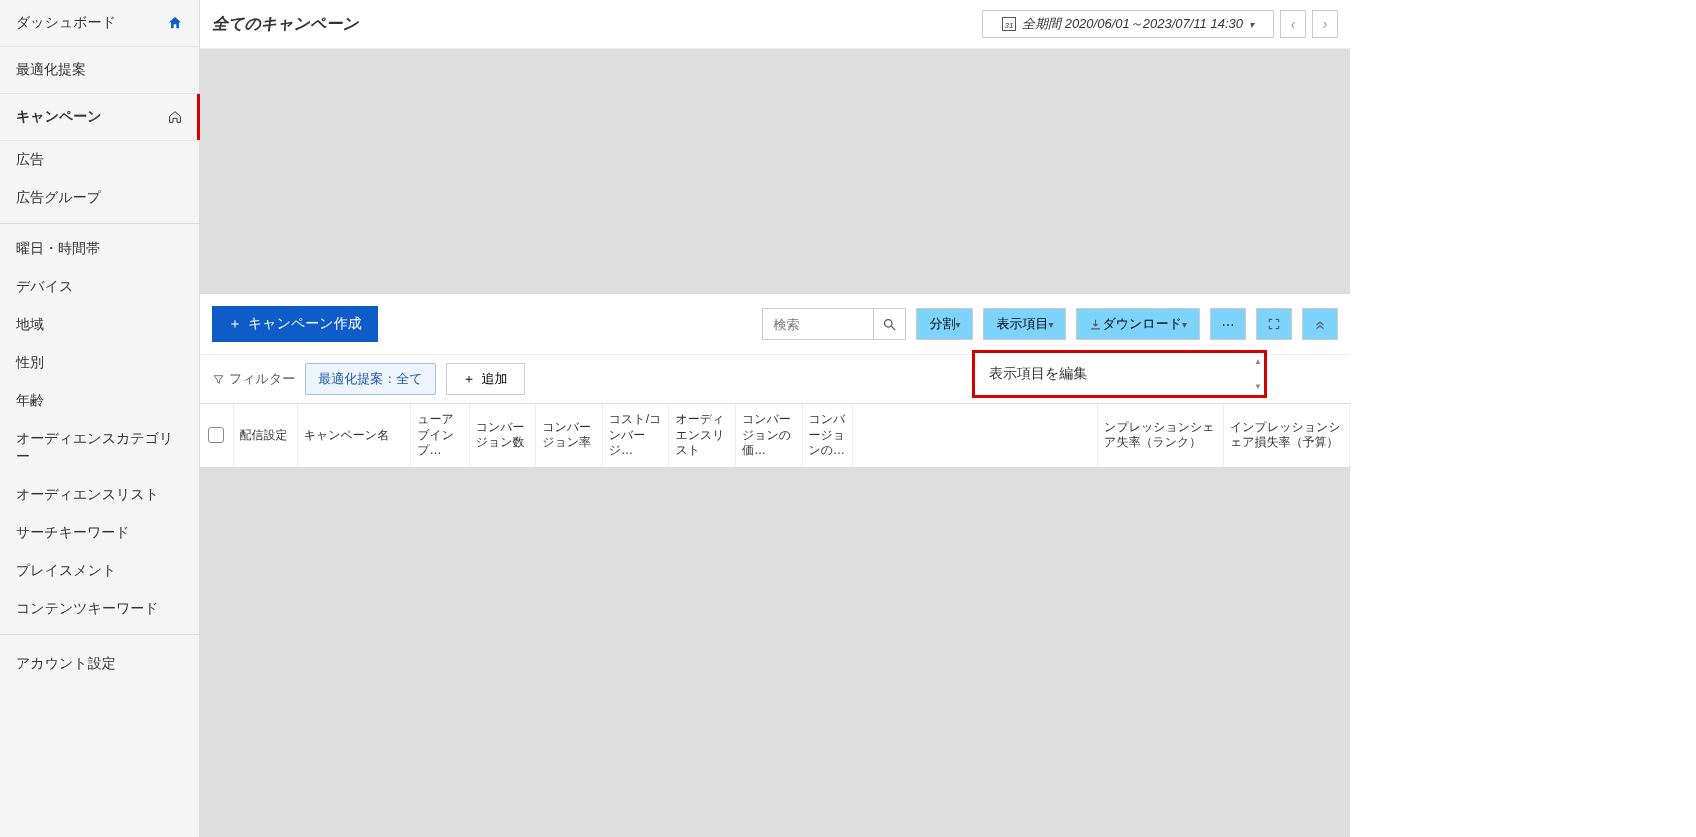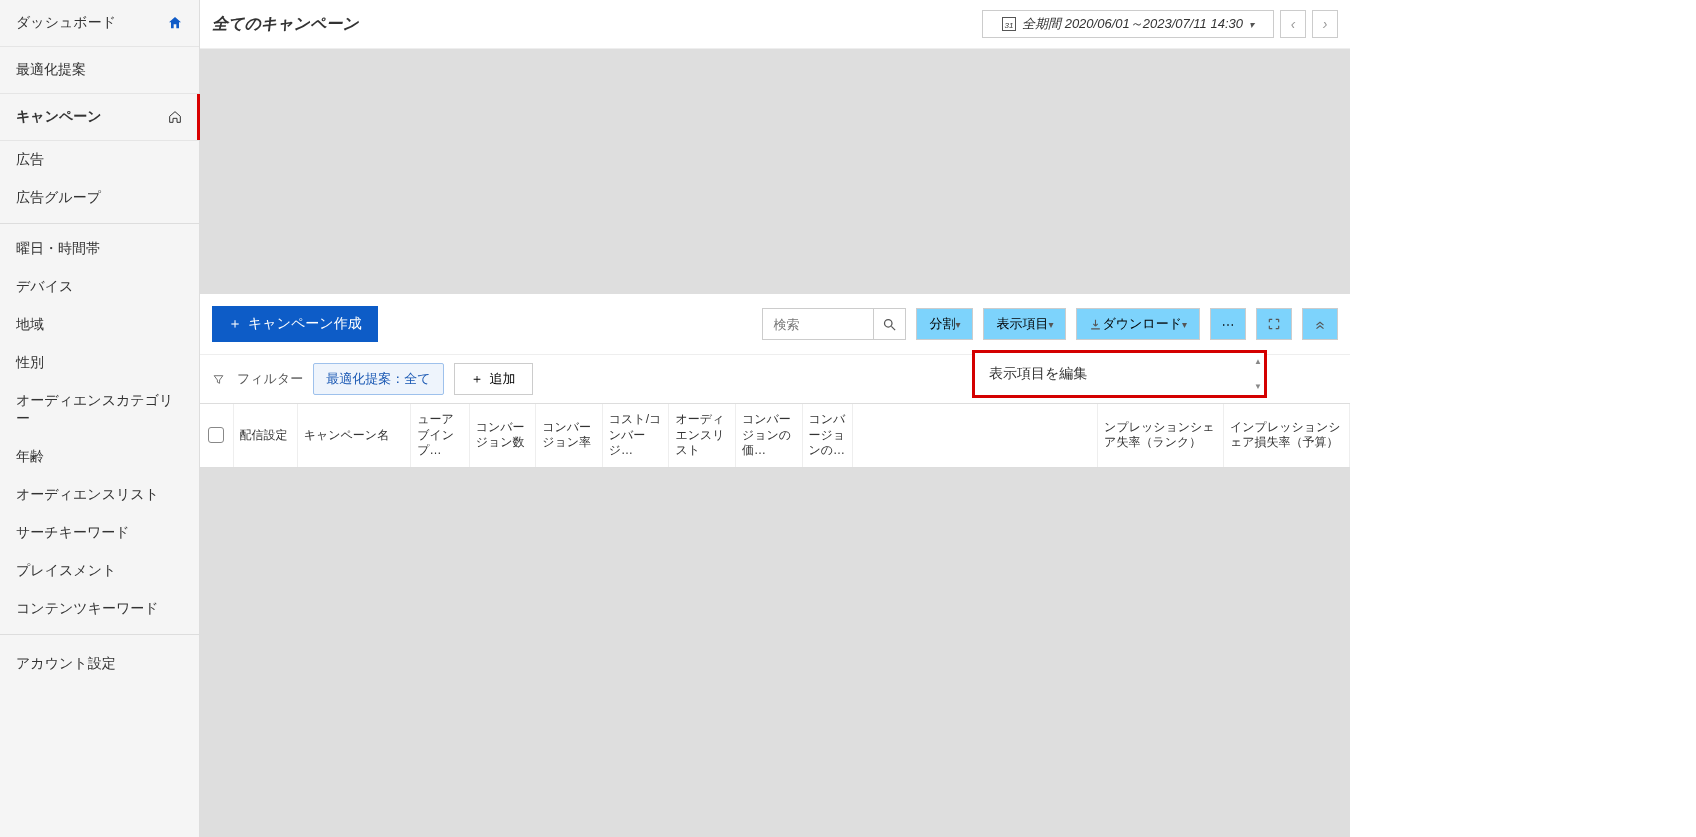--- a/index.html
+++ b/index.html
@@ -31,21 +31,21 @@
 .btn-primary { background:#0d5cc7; color:#fff; border:none; padding:9px 16px; font-size:14px; cursor:pointer; display:flex; align-items:center; gap:6px; }
 .spacer { flex:1; }
 .search-box { border:1px solid #ccc; display:flex; align-items:center; }
 .search-box input { border:none; padding:6px 10px; width:110px; font-size:13px; outline:none; }
 .search-btn { border:none; border-left:1px solid #ccc; background:#fff; width:32px; height:30px; cursor:pointer; display:flex; align-items:center; justify-content:center; }
 .tool-btn { border:1px solid #ccc; background:#7dd3fc; padding:6px 12px; font-size:13px; cursor:pointer; display:flex; align-items:center; height:32px; }
 .tool-btn.icon-only { width:36px; padding:0; justify-content:center; }
 .chevron-down { font-size:10px; color:#555; }
 
 .filter-row { display:flex; align-items:center; padding:8px 12px; gap:10px; border-top:1px solid #eee; }
-.filter-label { display:flex; align-items:center; gap:12px; color:#555; font-size:13px; }
+.filter-label { display:flex; align-items:center; gap:4px; color:#555; font-size:13px; }
 .chip { border:1px solid #9ec1ec; background:#eef4fc; padding:6px 12px; font-size:13px; color:#1a58b3; cursor:pointer; border-radius:2px; }
 .add-btn { border:1px solid #ccc; background:#fff; padding:6px 16px; font-size:13px; cursor:pointer; display:flex; align-items:center; gap:6px; }
 
 .table-head { display:flex; border-top:1px solid #ddd; border-bottom:1px solid #ddd; background:#fff; }
 .th { padding:8px 6px; font-size:12px; color:#333; border-right:1px solid #eee; overflow:hidden; display:flex; align-items:center; line-height:1.3; }
 .th.chk { width:38px; justify-content:center; }
 .chkbox { width:16px; height:16px; border:1.5px solid #888; border-radius:3px; cursor:pointer; }
 .table-body { flex:1; background:#dedede; }
 
 
@@ -89,24 +89,24 @@
     <div class="side-item sub">
         <span>デバイス</span>
       </div>
     <div class="side-item sub">
         <span>地域</span>
       </div>
     <div class="side-item sub">
         <span>性別</span>
       </div>
     <div class="side-item sub">
+        <span>年齢</span>
+      </div>
+    <div class="side-item sub">
         <span>オーディエンスカテゴリー</span>
-      </div>
-    <div class="side-item sub">
-        <span>年齢</span>
       </div>
     <div class="side-item sub">
         <span>オーディエンスリスト</span>
       </div>
     <div class="side-item sub">
         <span>サーチキーワード</span>
       </div>
     <div class="side-item sub">
         <span>プレイスメント</span>
       </div>

